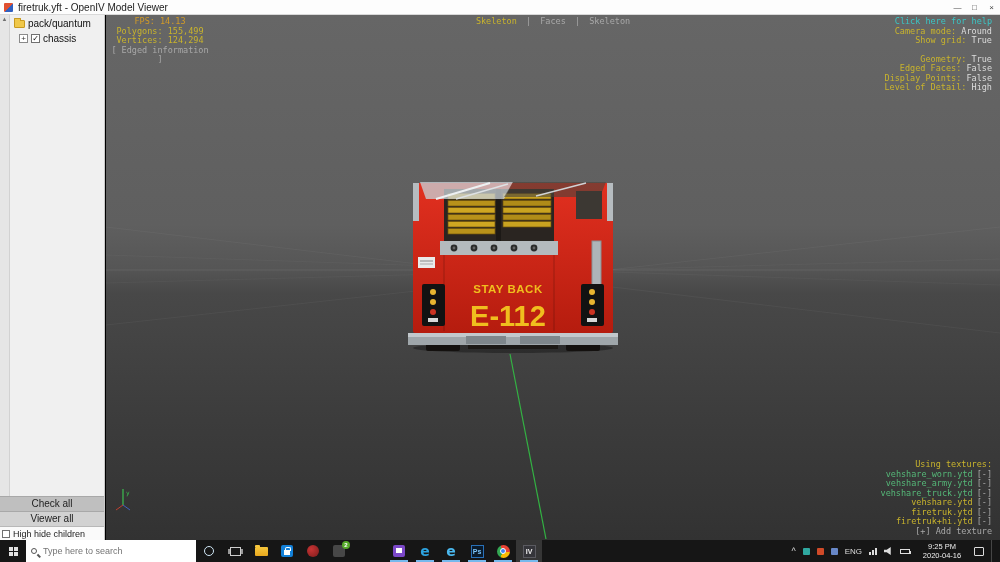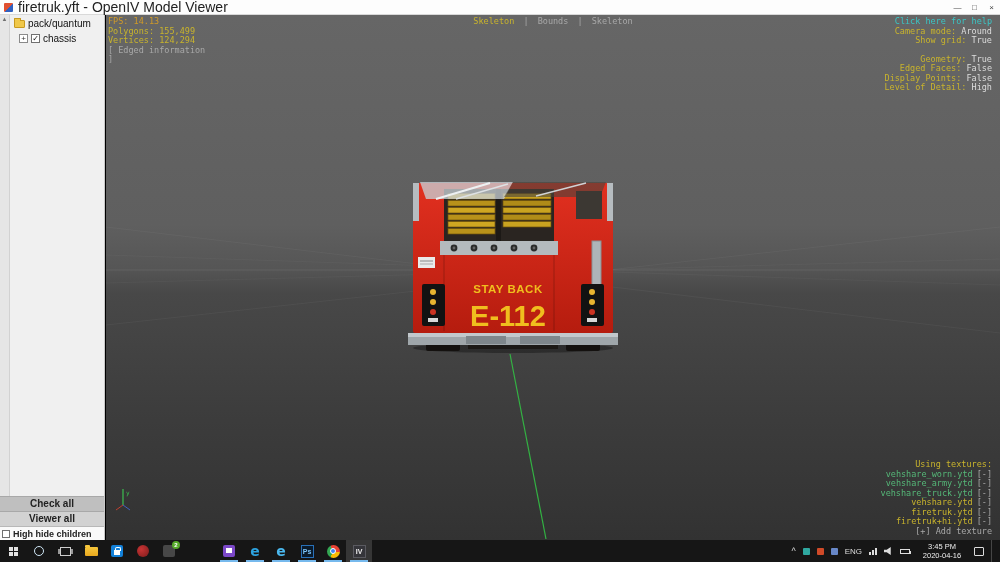--- a/index.html
+++ b/index.html
@@ -4,21 +4,21 @@
 <style>
   html,body{margin:0;padding:0;width:1000px;height:562px;overflow:hidden;
     font-family:"Liberation Sans",sans-serif;background:#000;}
   *{box-sizing:border-box;}
 
   
   .titlebar{position:absolute;left:0;top:0;width:1000px;height:15px;background:#fdfdfd;
     border-bottom:1px solid #d9d9d9;display:flex;align-items:center;}
   .app-icon{width:9px;height:9px;margin:0 5px 0 4px;
     background:linear-gradient(135deg,#e05030 50%,#3060c0 50%);border-radius:1px;}
-  .title-text{font-size:14px;color:#222;flex:1;white-space:nowrap;}
+  .title-text{font-size:10px;color:#222;flex:1;white-space:nowrap;}
   .win-ctrls{display:flex;height:100%;}
   .win-btn{width:17px;height:100%;display:flex;align-items:center;justify-content:center;
     font-size:8px;color:#444;cursor:default;}
 
   
   .content{position:absolute;left:0;top:15px;width:1000px;height:395px;}
 
   
   .sidebar{position:absolute;left:0;top:0;width:105px;height:525px;background:var(--sidebar-bg,#f0f0f0);
     border-right:1px solid #c8c8c8;}
@@ -30,37 +30,37 @@
   .folder-icon{width:11px;height:8px;background:#f0c84a;border:1px solid #c89a20;border-radius:1px;
     position:relative;flex:0 0 auto;}
   .folder-icon::before{content:"";position:absolute;top:-3px;left:-1px;width:5px;height:2px;
     background:#f0c84a;border:1px solid #c89a20;border-bottom:none;border-radius:1px 1px 0 0;}
   .tree-row{display:flex;align-items:center;gap:3px;padding:2px 2px 2px 8px;font-size:10px;color:#111;}
   .expander{width:9px;height:9px;background:#fff;border:1px solid #8a8a8a;font-size:8px;line-height:7px;
     text-align:center;color:#333;flex:0 0 auto;}
   .checkbox{width:9px;height:9px;background:#fff;border:1px solid #707070;font-size:8px;line-height:8px;
     text-align:center;color:#111;flex:0 0 auto;}
   .checkbox.small{width:8px;height:8px;line-height:7px;}
-  .bottom-controls{position:absolute;left:0;bottom:0;width:100%;height:44px;font-weight:bold;}
+  .bottom-controls{position:absolute;left:0;bottom:0;width:100%;height:44px;}
   .side-btn{width:100%;height:15px;font-size:10px;line-height:14px;text-align:center;color:#222;
     border-top:1px solid #a8a8a8;cursor:default;}
   .btn-checkall{background:#bfbfbf;}
   .btn-uncheckall{background:#d2d2d2;}
   .also-hide{height:14px;background:#fafafa;border-top:1px solid #b8b8b8;display:flex;
     align-items:center;gap:3px;padding-left:2px;font-size:9px;color:#222;}
 
   
   .viewport{position:absolute;left:106px;top:0;width:894px;height:525px;overflow:hidden;
     background:linear-gradient(180deg,#666 0%,#5f5f5f 40%,#565656 48%,#484848 53%,#3d3d3d 75%,#323232 100%);}
   .overlay{position:absolute;font-family:"DejaVu Sans Mono",monospace;font-size:8.5px;line-height:9.5px;}
   .grid-svg,.truck-svg{position:absolute;pointer-events:none;}
   .grid-svg{left:0;top:0;}
   .truck-svg{left:302px;top:164px;}
 
-  .stats-block{left:2px;top:2px;width:104px;}
+  .stats-block{left:2px;top:2px;width:104px;text-align:center;}
   .c-orange{color:var(--overlay-orange,#d19a28);}
   .c-yellow{color:var(--overlay-yellow,#c9b42c);}
   .c-cyan{color:var(--overlay-cyan,#3ac6c6);}
   .c-gray{color:var(--overlay-gray,#a0a0a0);}
 
   .modes-block{left:50%;top:2px;transform:translateX(-50%);white-space:nowrap;}
   .modes-block span{margin:0 2px;}
 
   .topright-block{right:8px;top:2px;text-align:right;}
   .settings-gap{height:9px;}
@@ -264,21 +264,21 @@
     <div class="overlay stats-block">
       <div class="c-orange">FPS: 14.13</div>
       <div class="c-yellow">Polygons: 155,499</div>
       <div class="c-yellow">Vertices: 124,294</div>
       <div class="c-gray">[ Edged information ]</div>
     </div>
 
     <div class="overlay modes-block">
       <span class="c-yellow">Skeleton</span>
       <span class="c-gray">|</span>
-      <span class="c-gray">Bounds</span>
+      <span class="c-gray">Faces</span>
       <span class="c-gray">|</span>
       <span class="c-gray">Skeleton</span>
     </div>
 
     <div class="overlay topright-block">
       <div class="c-cyan">Click here for help</div>
       <div class="set-row">
         <span class="lbl">Camera mode:</span>
         <span class="val">Around</span>
       </div>
@@ -331,20 +331,24 @@
 </div>
 
 <div class="taskbar">
   <div class="tb-slot">
     <span class="winlogo">
         <span></span>
         <span></span>
         <span></span>
         <span></span>
       </span>
+  </div>
+  <div class="tb-search">
+    <span class="mag-icon"></span>
+    <input placeholder="Type here to search" style="">
   </div>
   <div class="tb-slot">
       <span class="cortana-ring"></span>
     </div>
   <div class="tb-slot">
       <span class="tv-icon"></span>
     </div>
   <div class="tb-slot">
       <span class="folder-tb"></span>
     </div>
@@ -385,21 +389,21 @@
     <span class="mini-icon mi-blue"></span>
     <span>ENG</span>
     <span class="net-bars">
         <i style="height:3px"></i>
         <i style="height:5px"></i>
         <i style="height:7px"></i>
       </span>
     <span class="spk-icon"></span>
     <span class="bat-icon"></span>
     <span class="clock">
-      <span>3:45 PM</span><br>
+      <span>9:25 PM</span><br>
       <span>2020-04-16</span>
     </span>
     <span class="notif-icon"></span>
     <span class="show-desktop"></span>
   </div>
 </div>
 
 <style>
   .chrome-icon{width:13px;height:13px;border-radius:50%;position:relative;
     background:conic-gradient(from -30deg,#ea4335 0 120deg,#fbbc05 120deg 240deg,#34a853 240deg 360deg);}

